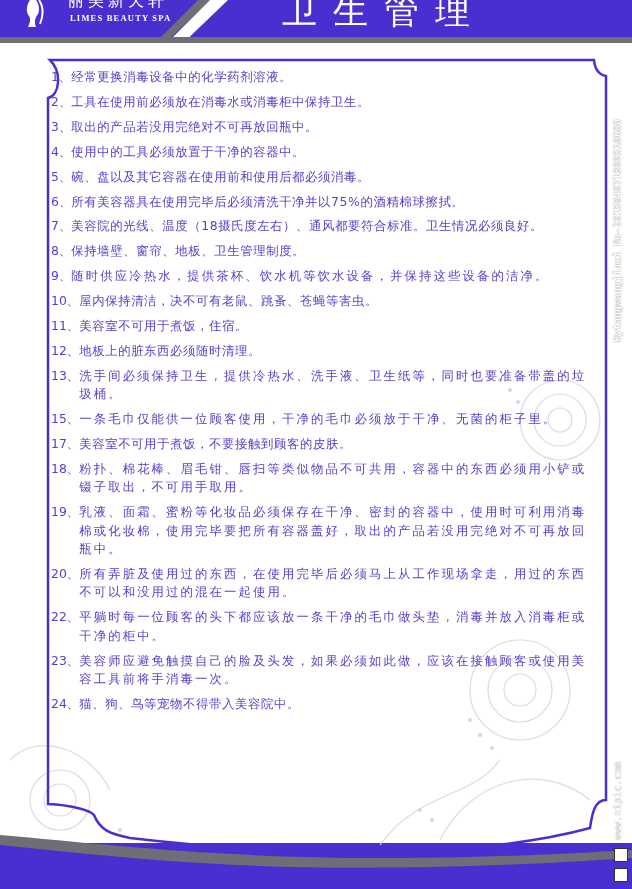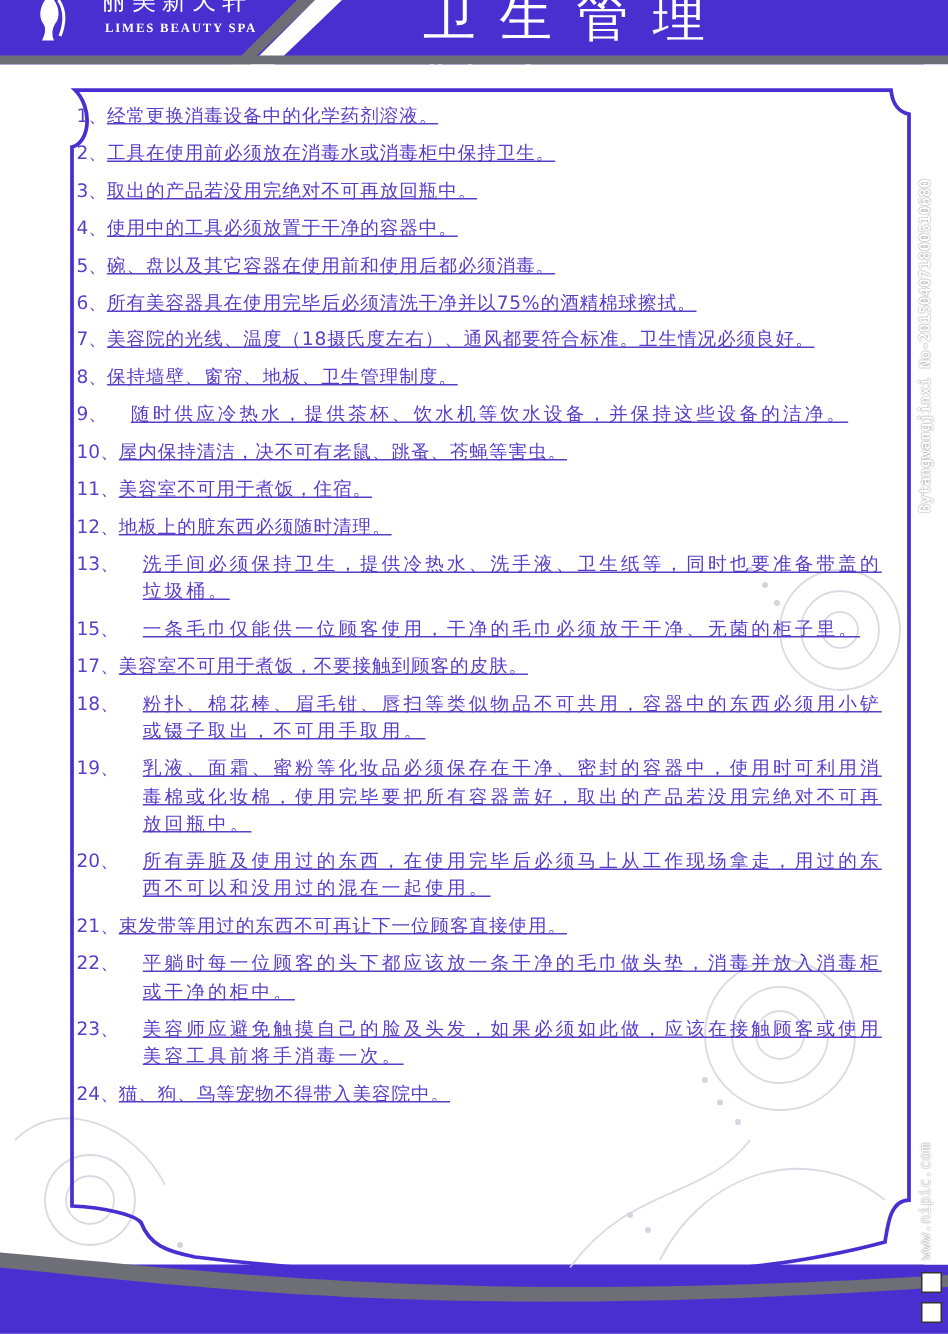--- a/index.html
+++ b/index.html
@@ -40,22 +40,22 @@
     background: #ffffff;
   }
   .frame-svg { position: absolute; left: 0; top: 0; }
 
   .content {
     position: absolute; left: 51px; top: 68px; width: 540px;
     color: #5a3ec8; font-size: 12.4px; line-height: 18.4px;
   }
   .item { display: flex; margin-bottom: 6.5px; }
   .item .num { flex: 0 0 auto; white-space: nowrap; }
-  .item .txt { flex: 1 1 auto; letter-spacing: 0.6px; text-decoration: underline; }
-  .item.wide .txt { letter-spacing: 2.1px; margin-left: 16px; }
+  .item .txt { flex: 1 1 auto; letter-spacing: 0.6px; }
+  .item.wide .txt { letter-spacing: 2.1px; }
 
   .watermark {
     position: absolute; right: 2px; width: 18px;
     color: #ffffff; font-family: "DejaVu Sans Mono", monospace; font-size: 10px;
     writing-mode: vertical-rl; transform: rotate(180deg);
     text-shadow: 0 0 1px #555;
   }
   .wm-top { top: 2px; height: 340px; font-weight: bold; }
   .wm-bottom { top: 690px; height: 150px; }
   .nipic-logo {
@@ -187,24 +187,20 @@
       <span class="txt">粉扑、棉花棒、眉毛钳、唇扫等类似物品不可共用，容器中的东西必须用小铲或镊子取出，不可用手取用。</span>
     </div>
   <div class="item wide">
       <span class="num">19、</span>
       <span class="txt">乳液、面霜、蜜粉等化妆品必须保存在干净、密封的容器中，使用时可利用消毒棉或化妆棉，使用完毕要把所有容器盖好，取出的产品若没用完绝对不可再放回瓶中。</span>
     </div>
   <div class="item wide">
       <span class="num">20、</span>
       <span class="txt">所有弄脏及使用过的东西，在使用完毕后必须马上从工作现场拿走，用过的东西不可以和没用过的混在一起使用。</span>
     </div>
-  <div class="item">
-      <span class="num">21、</span>
-      <span class="txt">束发带等用过的东西不可再让下一位顾客直接使用。</span>
-    </div>
   <div class="item wide">
       <span class="num">22、</span>
       <span class="txt">平躺时每一位顾客的头下都应该放一条干净的毛巾做头垫，消毒并放入消毒柜或干净的柜中。</span>
     </div>
   <div class="item wide">
       <span class="num">23、</span>
       <span class="txt">美容师应避免触摸自己的脸及头发，如果必须如此做，应该在接触顾客或使用美容工具前将手消毒一次。</span>
     </div>
   <div class="item">
       <span class="num">24、</span>

